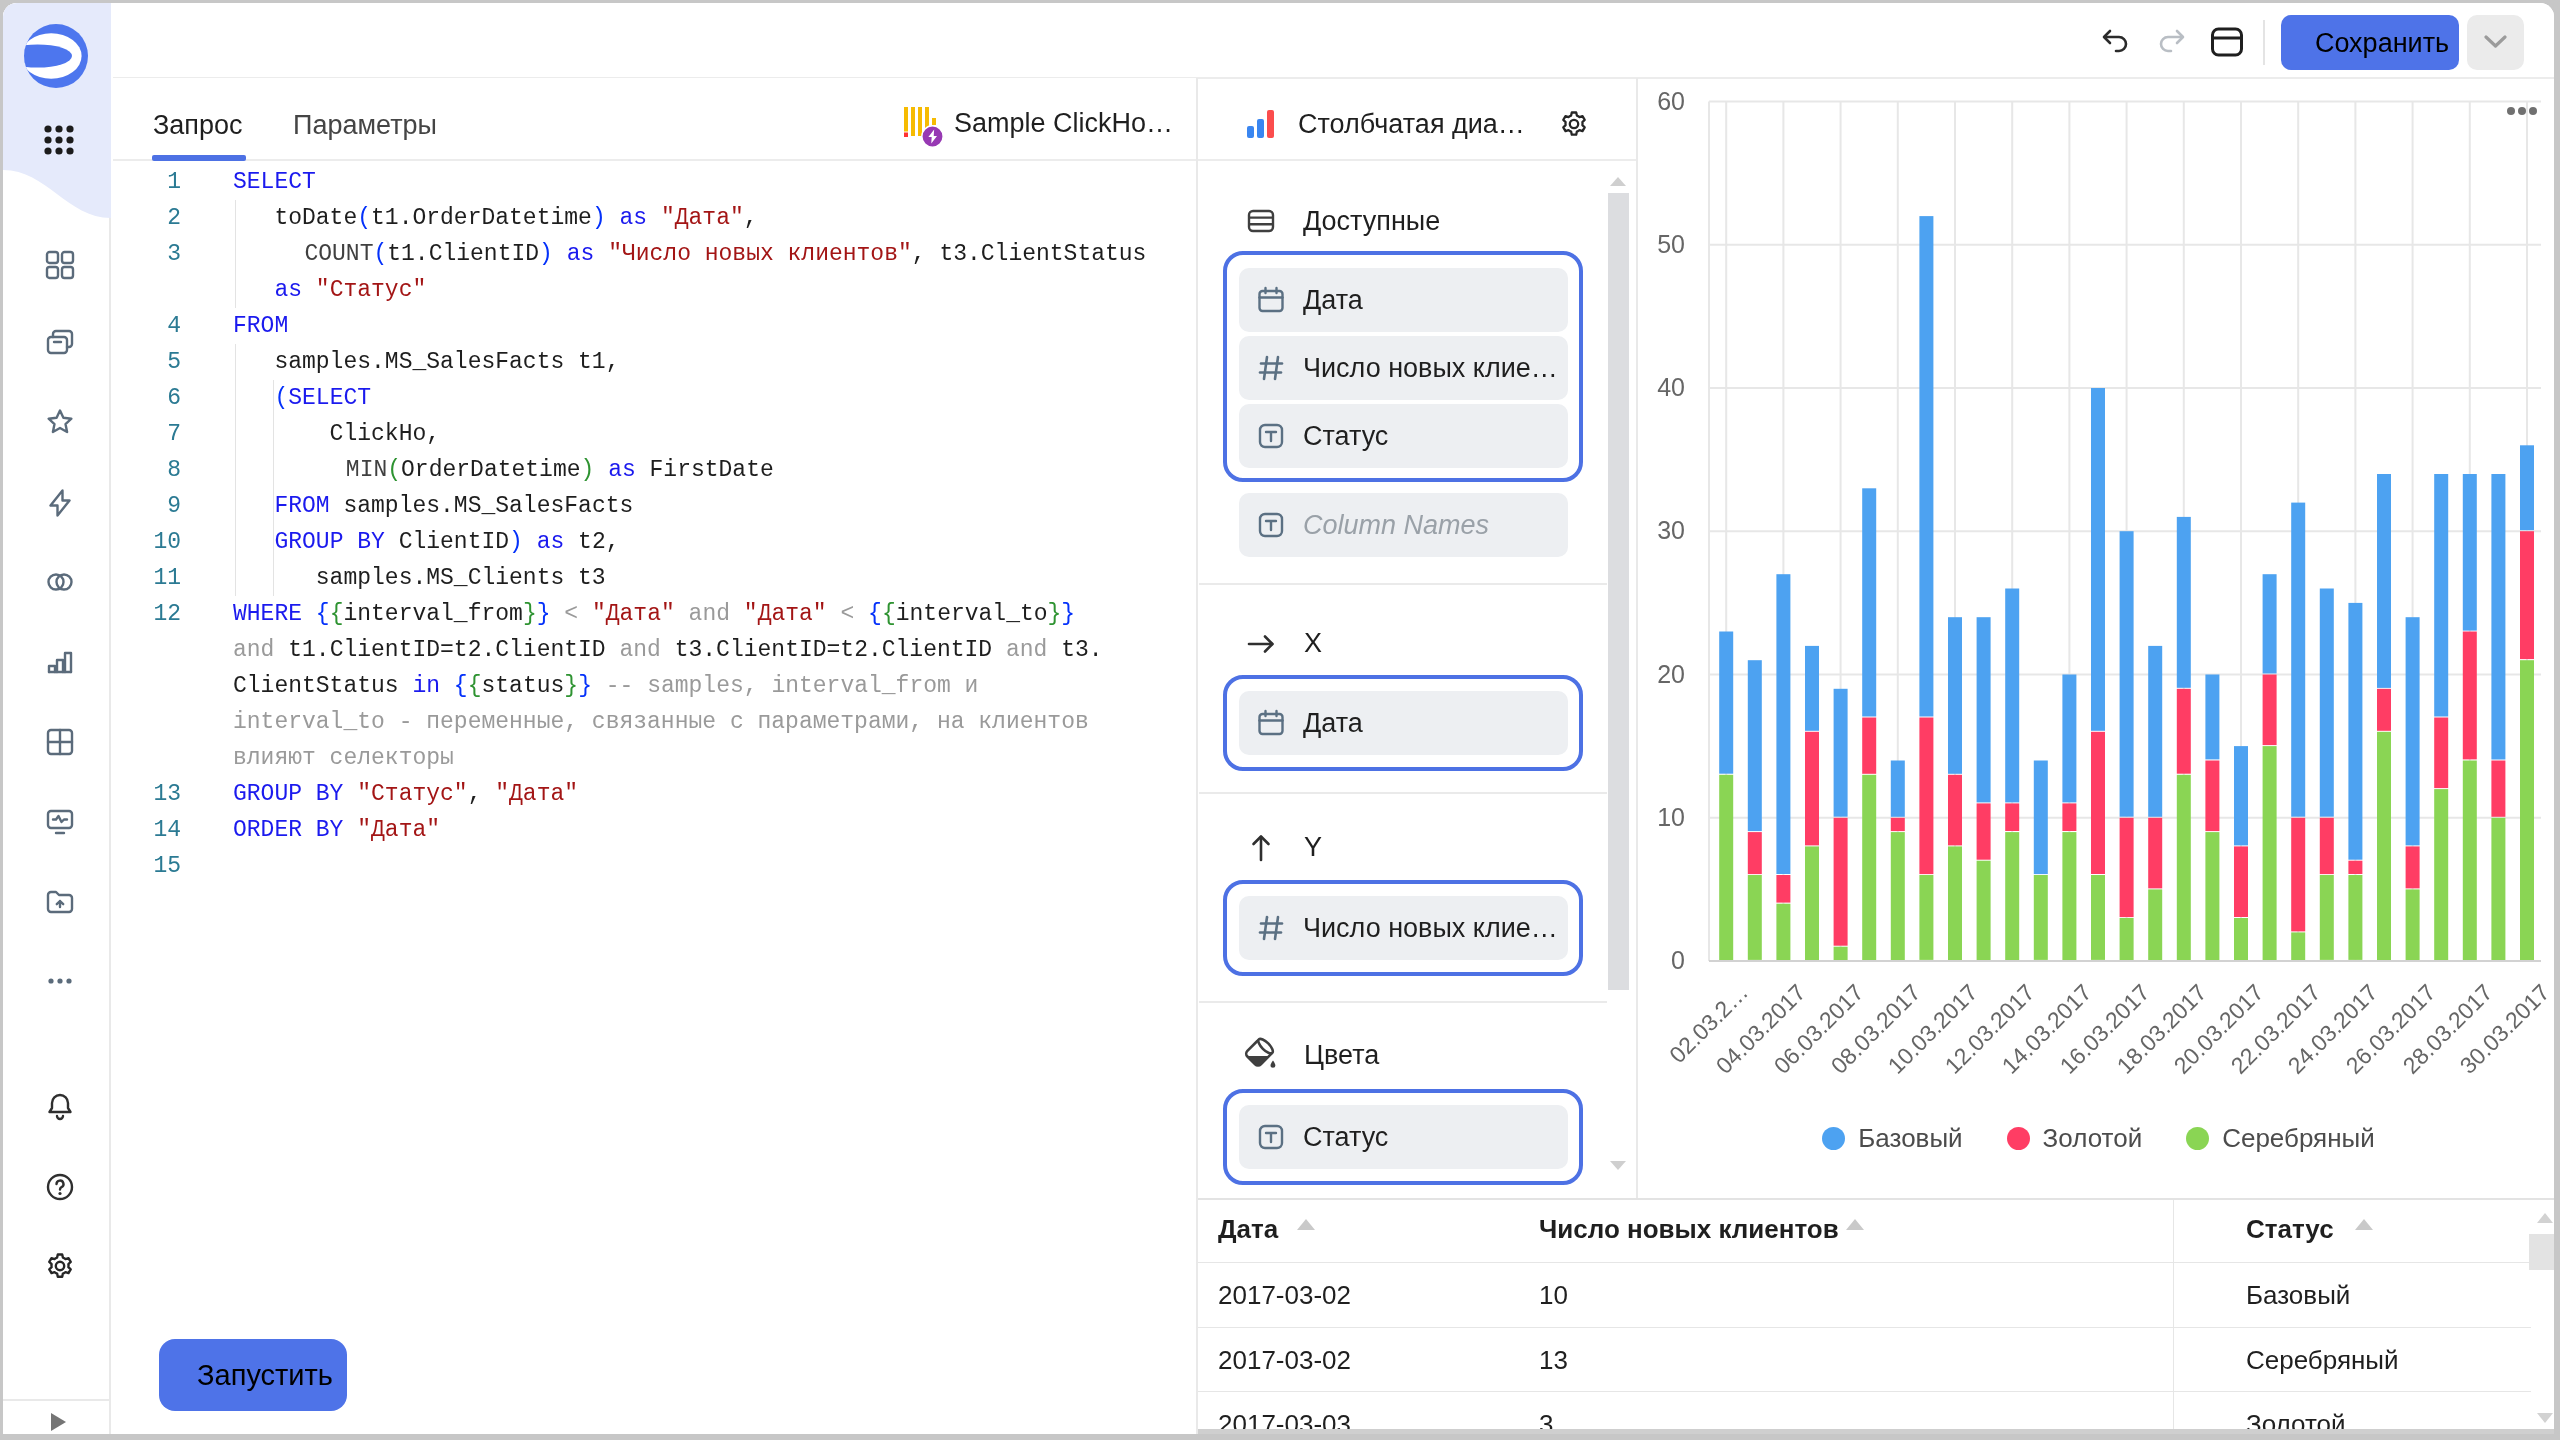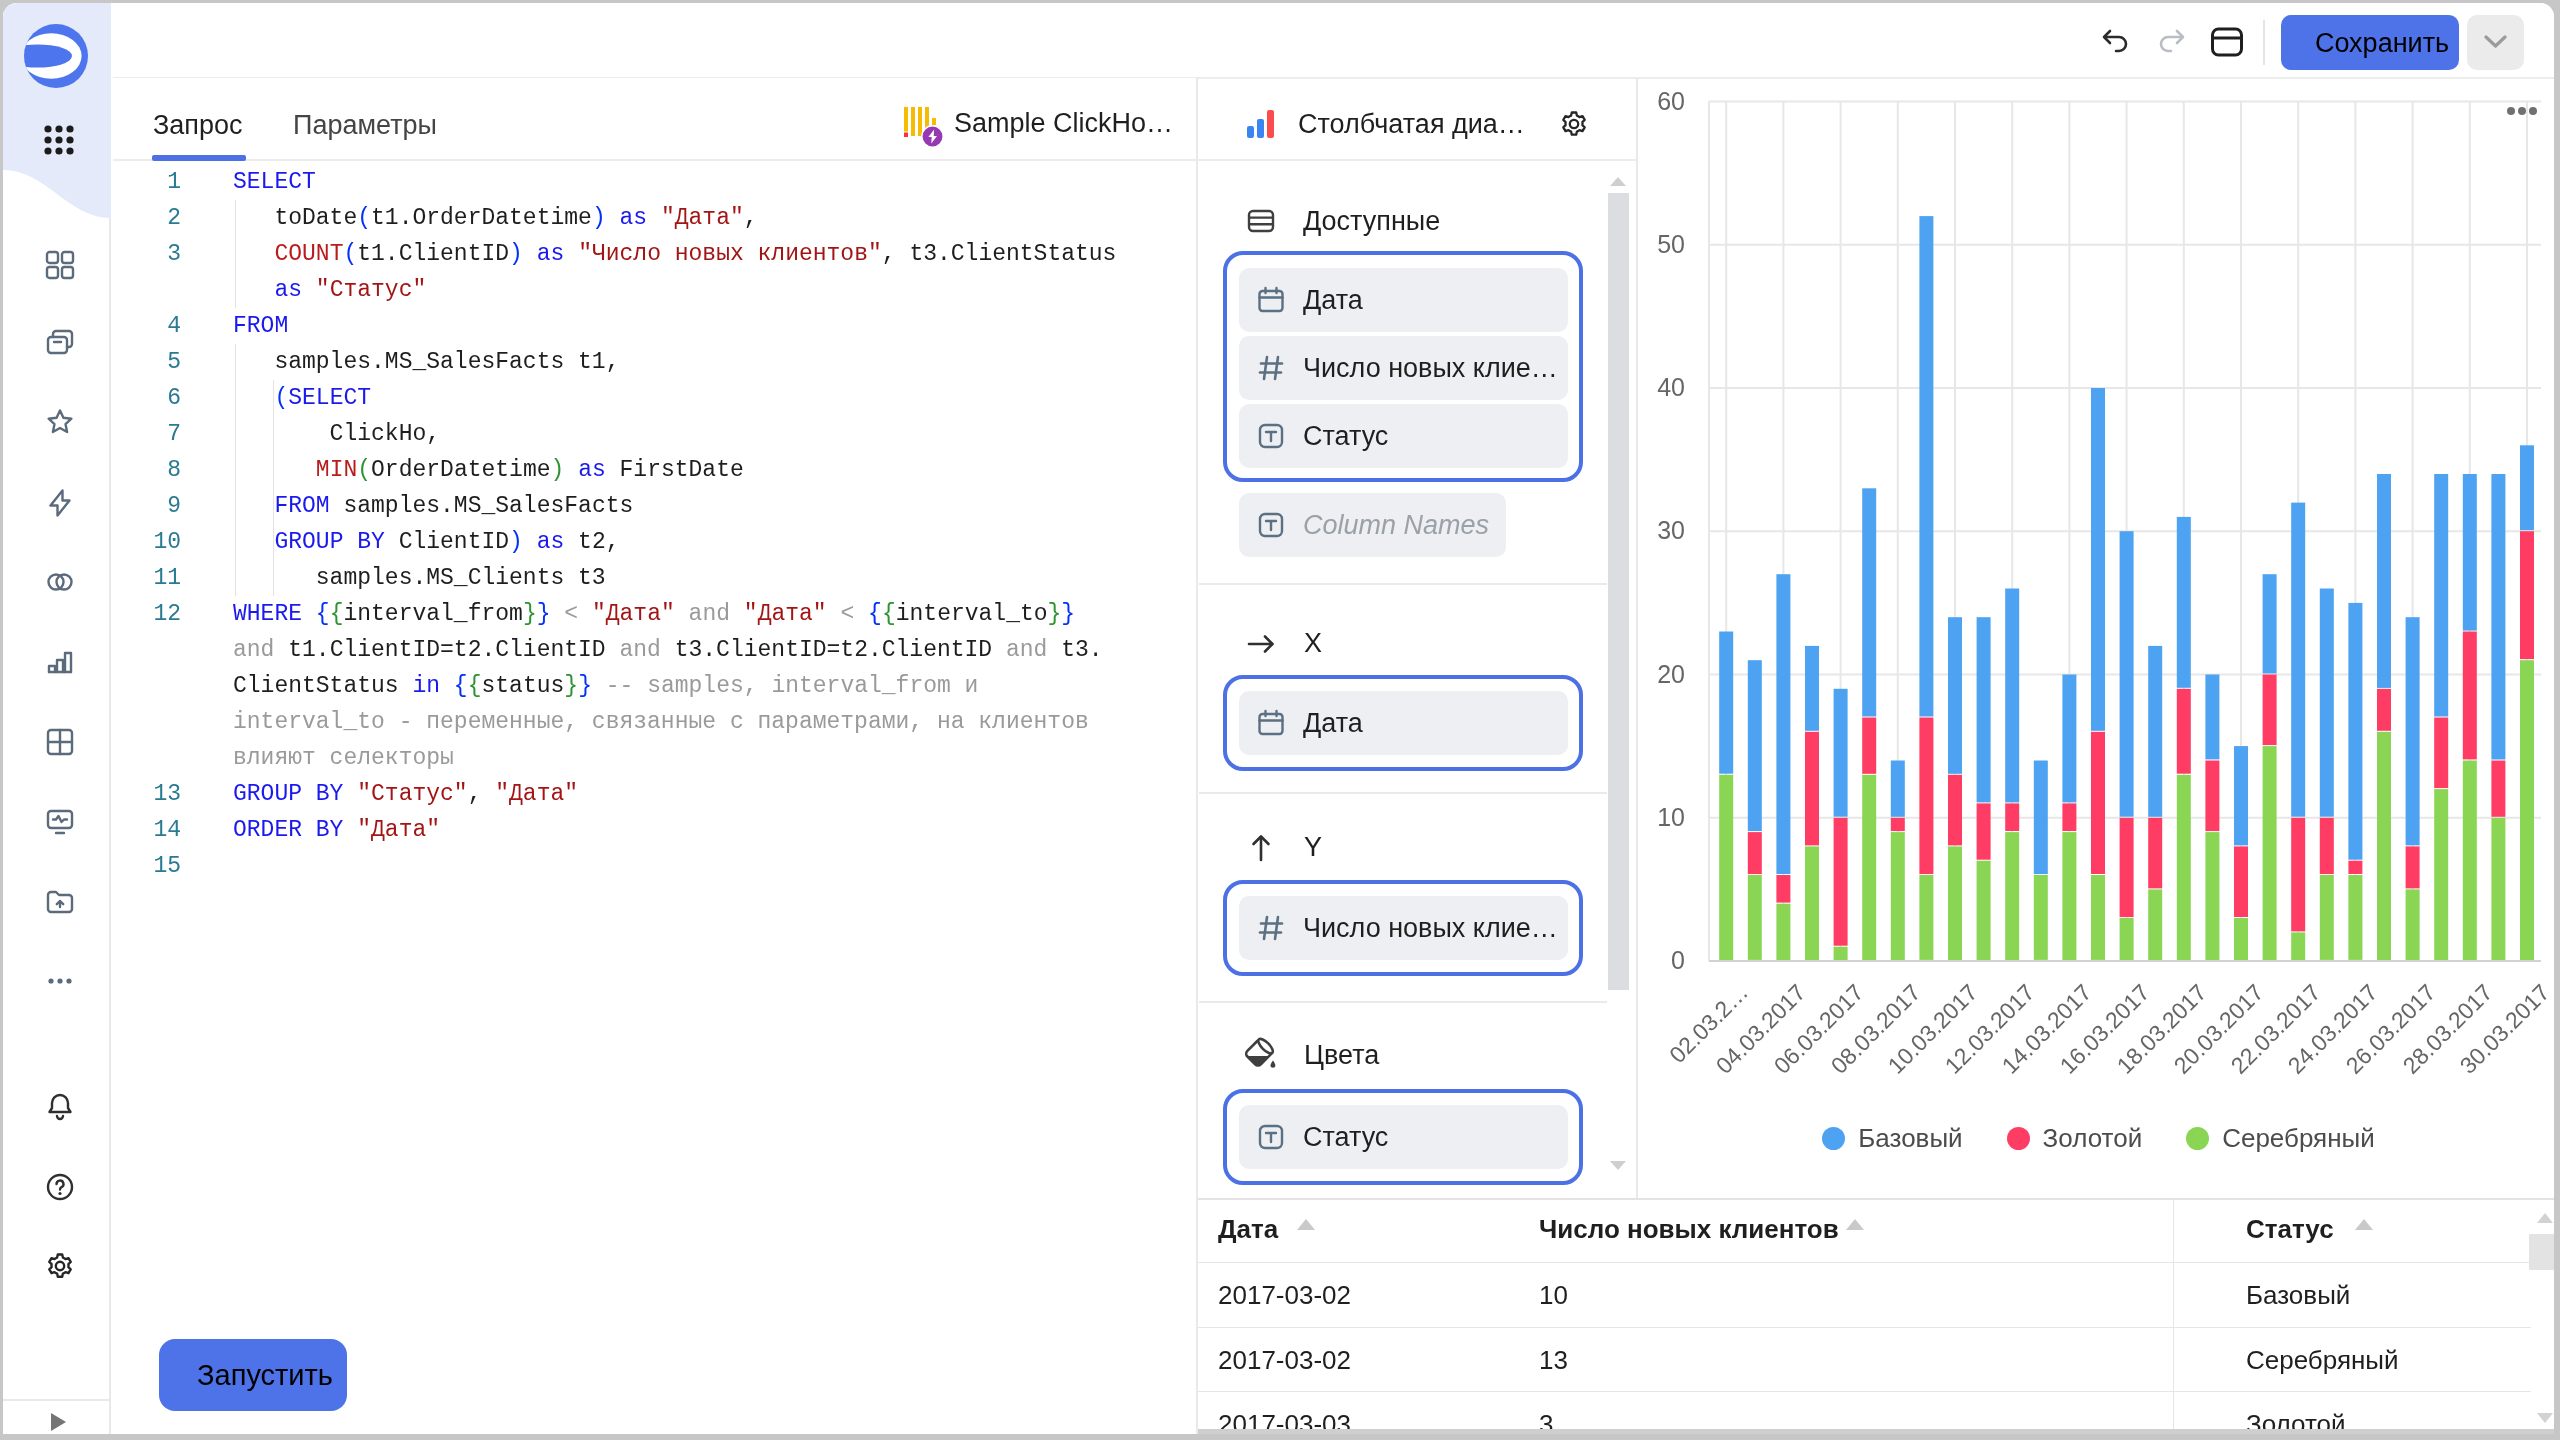--- a/index.html
+++ b/index.html
@@ -4,21 +4,21 @@
 * { margin:0; padding:0; box-sizing:border-box; }
 html,body { width:2560px; height:1440px; overflow:hidden; }
 body { background:#c7c7c7; font-family:"Liberation Sans", sans-serif; }
 #app { position:absolute; left:3px; top:3px; width:2551px; height:1431px; background:#fff; border-radius:14px 14px 0 0; overflow:hidden; }
 .t27 { font-size:27px; line-height:30px; white-space:nowrap; }
 .t26 { font-size:26px; line-height:30px; white-space:nowrap; }
 
 .ln { position:absolute; width:178px; text-align:right; color:#2b7a93; font:23px/36px "Liberation Mono", monospace; left:-111px; }
 .cl { position:absolute; left:119px; font:23px/36px "Liberation Mono", monospace; color:#1e1e1e; white-space:pre; }
 .cl .k { color:#1b1aee; }
-.cl .f { color:#b91c1c; }
+.cl .f { color:#404040;margin-left:30px; }
 .cl .s { color:#a31515; }
 .cl .g { color:#9a9a9a; }
 .cl .b1 { color:#0431fa; }
 .cl .b2 { color:#2e9331; }
 
 .bluebox { position:absolute; width:360px; border:4px solid #4d71e4; border-radius:20px; }
 .pill { position:absolute; height:64px; background:#edeff2; border-radius:10px; display:flex; align-items:center; }
 .pillico { margin-left:17px; width:30px; height:30px; }
 .pilltext { margin-left:17px; font-size:27px; color:#1f1f1f; white-space:nowrap; overflow:hidden; }
 .pilltext.i { font-style:italic; color:#9aa1a8; }
@@ -290,21 +290,21 @@
     </div>
 <div class="pill" style="left:1236px;top:401px;width:329px">
       <div class="pillico"><svg viewBox="0 0 30 30" width="30" height="30">
           <g fill="none" stroke="#5b7083" stroke-width="2.4" stroke-linecap="round" stroke-linejoin="round">
             <rect x="4" y="4" width="22" height="22" rx="5"></rect>
             <path d="M10 11 h10 M15 11 v9"></path>
           </g>
         </svg></div>
       <div class="pilltext">Статус</div>
     </div>
-<div class="pill" style="left:1236px;top:490px;width:267px">
+<div class="pill" style="left:1236px;top:490px;width:329px">
       <div class="pillico"><svg viewBox="0 0 30 30" width="30" height="30">
           <g fill="none" stroke="#5b7083" stroke-width="2.4" stroke-linecap="round" stroke-linejoin="round">
             <rect x="4" y="4" width="22" height="22" rx="5"></rect>
             <path d="M10 11 h10 M15 11 v9"></path>
           </g>
         </svg></div>
       <div class="pilltext i">Column Names</div>
     </div>
 <div style="position:absolute;left:1196px;top:580px;width:408px;height:2px;background:#eaeaea"></div>
 <div style="position:absolute;left:1196px;top:789px;width:408px;height:2px;background:#eaeaea"></div>

